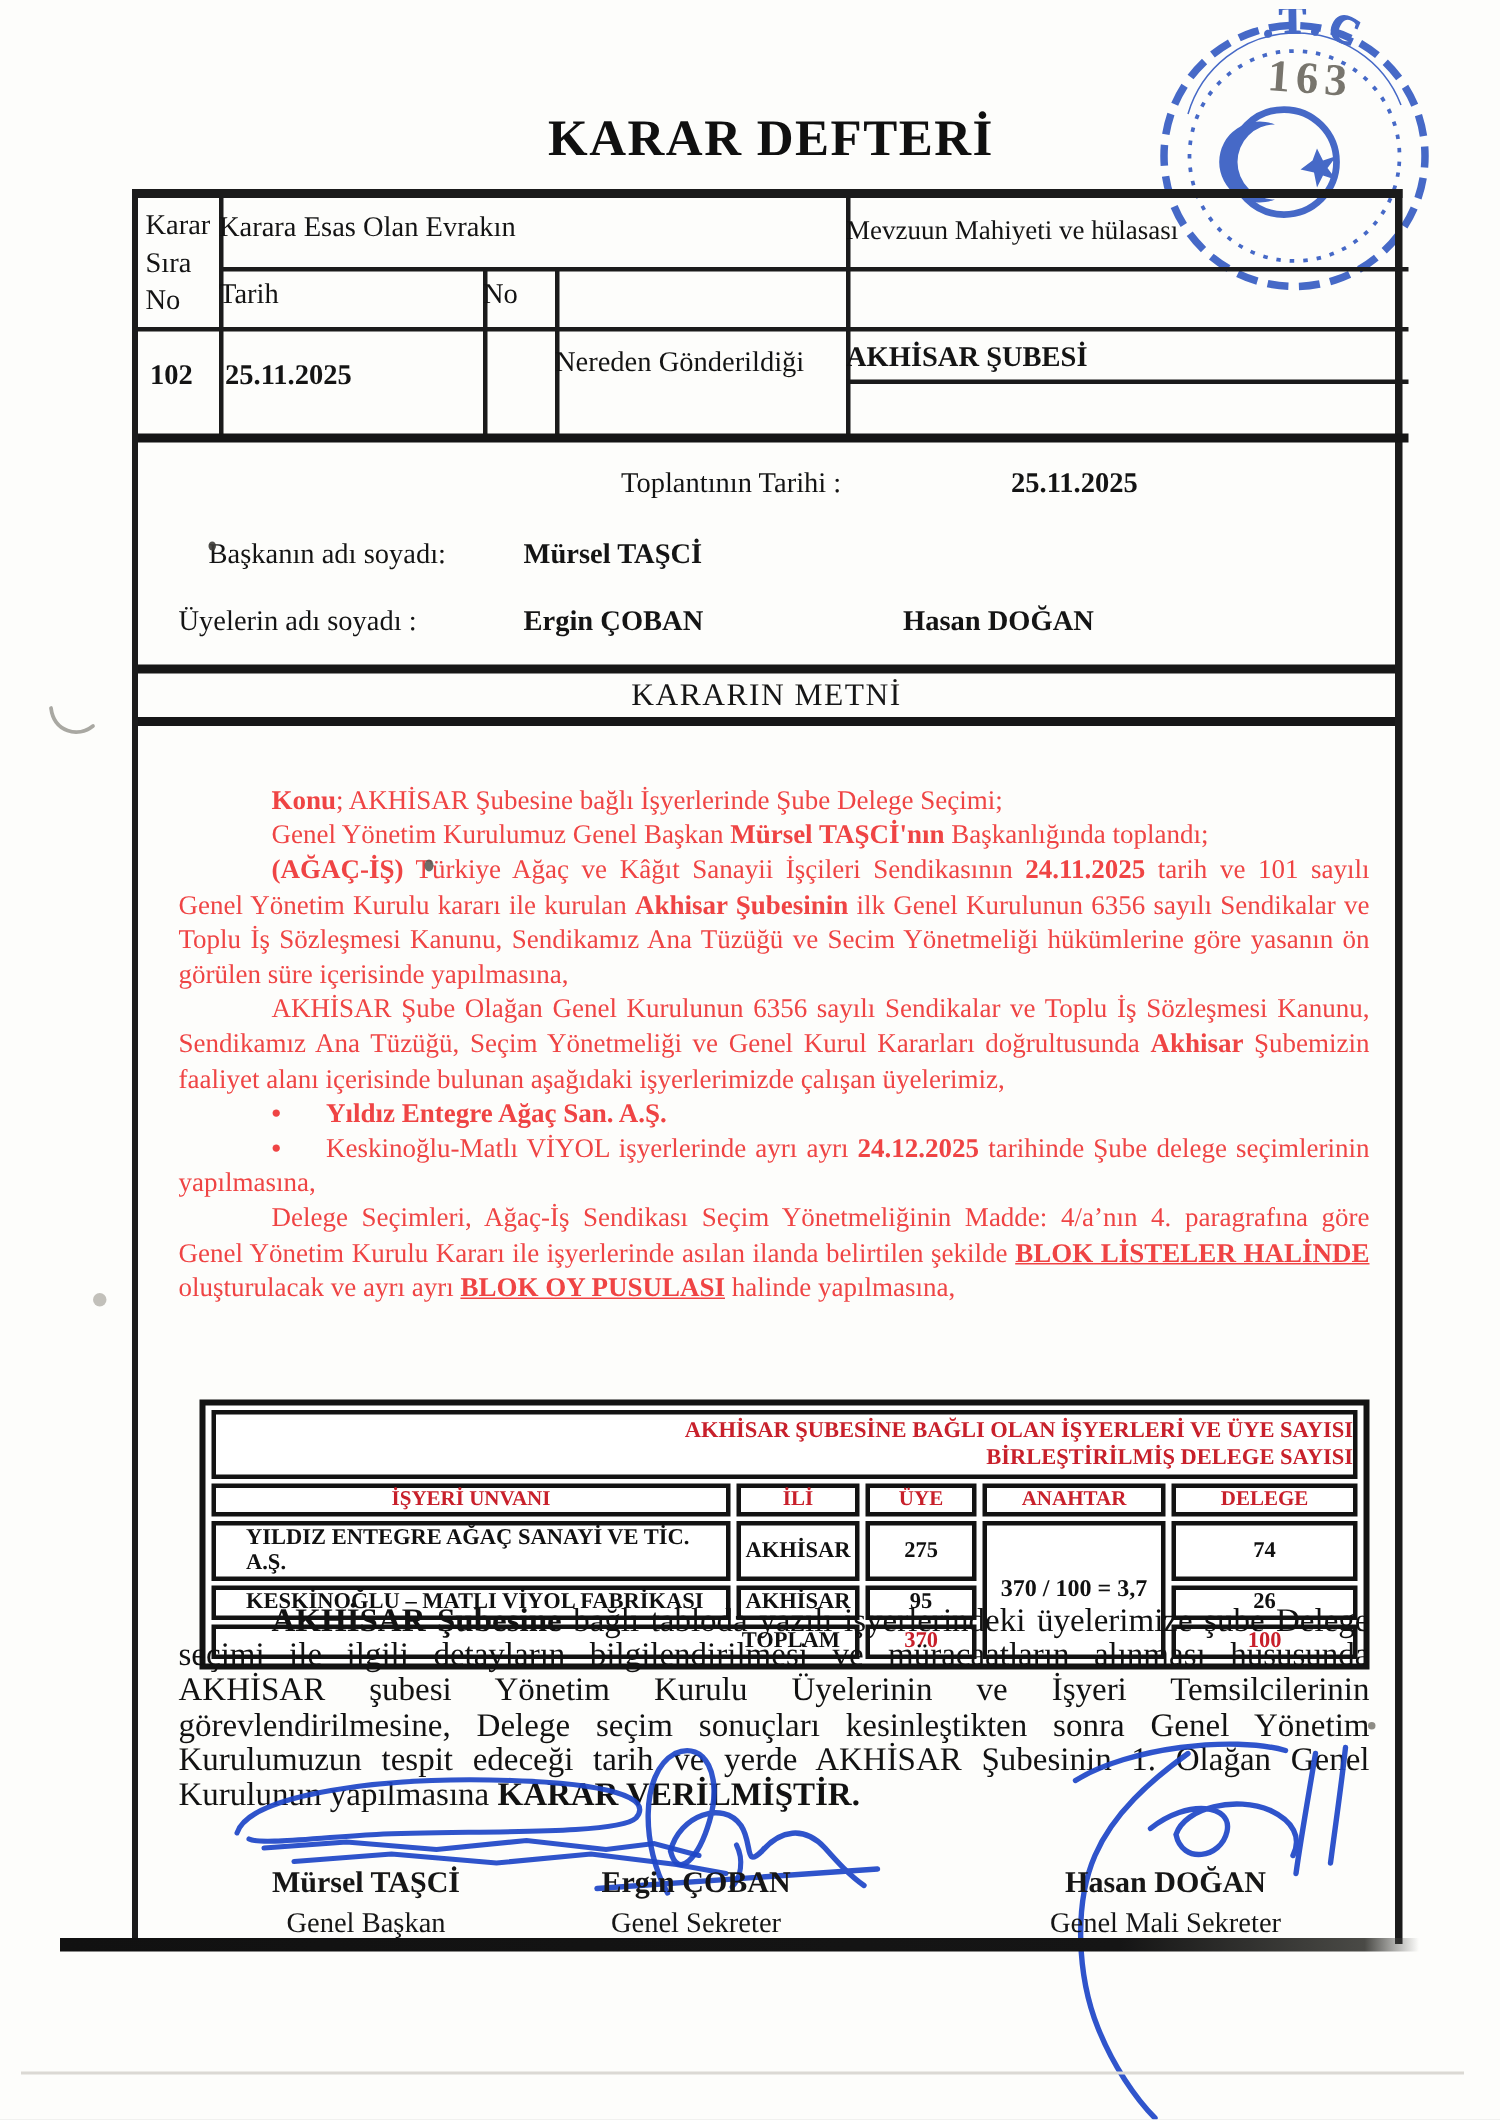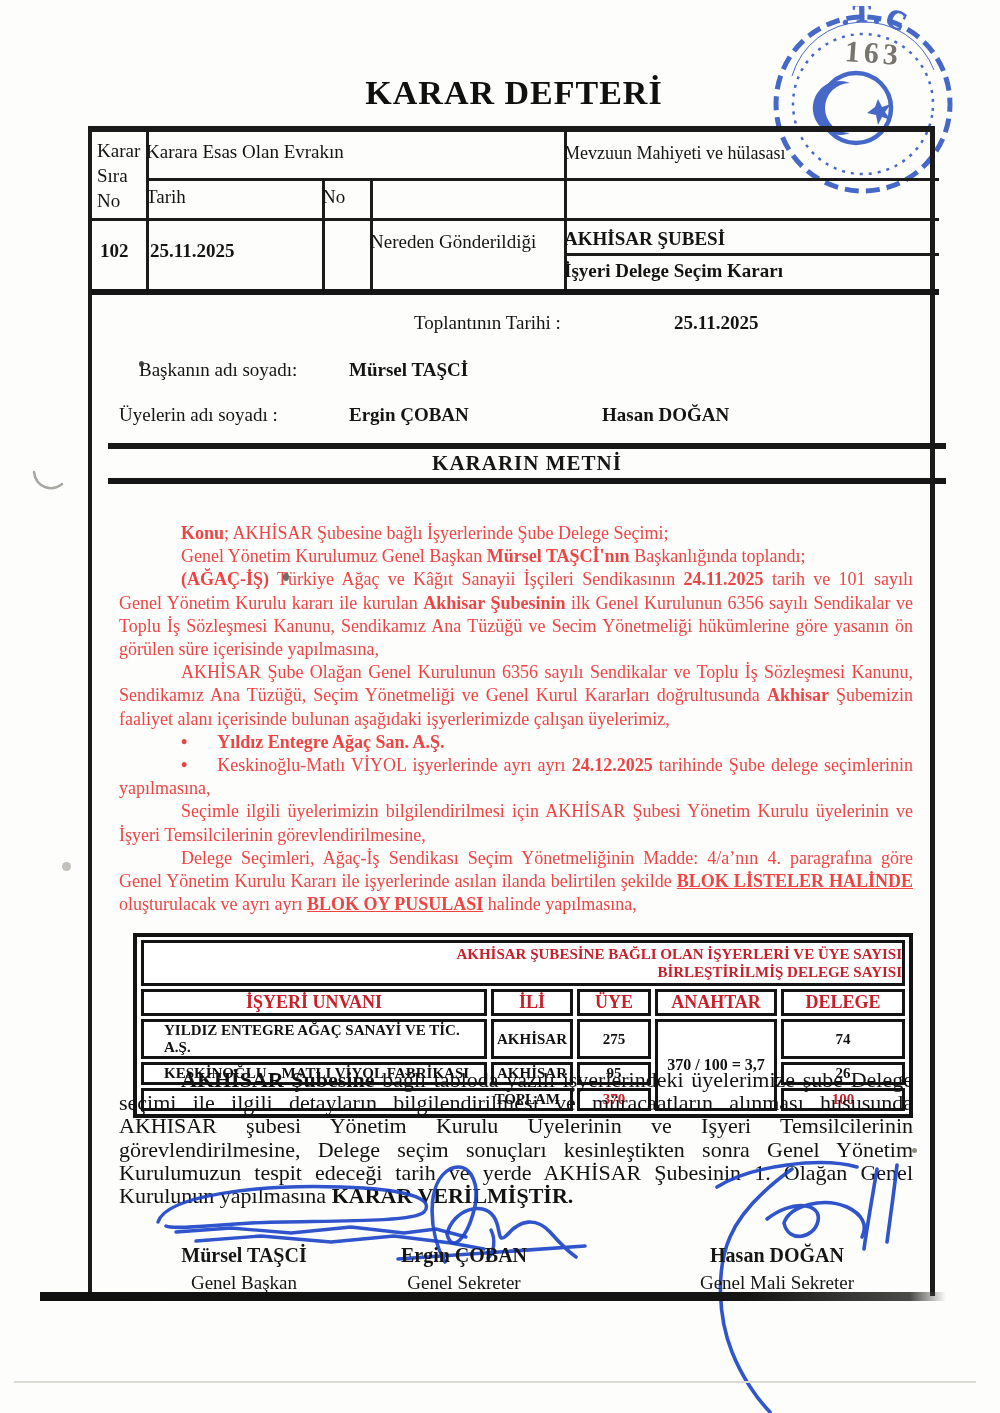--- a/index.html
+++ b/index.html
@@ -22,21 +22,21 @@
   .vline { position:absolute; width:3px; background:#1b1b1b; }
   .hline { position:absolute; height:3px; background:#1b1b1b; }
   .hline.thick { height:6px; background:#151515; }
   .cell-label { position:absolute; font-size:19px; color:#141414; }
   .ctr { text-align:left; }
   .bold { font-weight:bold; }
   
   .band {
     position:absolute; left:0; top:311px; width:100%; height:41px;
     border-top:6px solid #171717; border-bottom:6px solid #171717;
-    text-align:center; font-size:21px; font-weight:bold; line-height:29px; letter-spacing:1px;margin-left:16px;
+    text-align:center; font-size:21px; font-weight:normal; line-height:29px; letter-spacing:1px;
   }
   
   .bodytext {
     position:absolute; left:27px; top:390px; width:794px;
     font-size:18px; line-height:23.2px; text-align:justify; color:#ef4444;
   }
   .bodytext p { margin:0; }
   .ind { text-indent:62px; }
   .bullet-mark { font-weight:bold; padding-right:4px; }
   .bullet-gap { display:inline-block; width:26px; }
@@ -45,21 +45,21 @@
     font-size:22px; line-height:23.2px; text-align:justify; color:#121212;
   }
   
   .utable-wrap {
     position:absolute; left:41px; top:801px; width:780px;
     border:4px solid #131313; background:#fff;
   }
   table.utable { width:100%; border-collapse:separate; border-spacing:4px 3px; }
   table.utable td { border:3px solid #131313; font-weight:bold; vertical-align:middle; }
   .ttl { text-align:right; color:#c8202b; font-size:15px; line-height:18px; padding:2px 0; }
-  .hdr { text-align:center; color:#c8202b; font-size:18px; height:21px; }
+  .hdr { text-align:center; color:#c8202b; font-size:14px; height:21px; }
   .dcell { font-size:15px; height:19px; color:#111; }
   .dcell.left { padding-left:20px; }
   .dcell.c { text-align:center; }
   .red { color:#c8202b; }
   .toplam { text-align:right; padding-right:10px; font-size:15px; }
   
   .sigblock { position:absolute; text-align:center; }
   .signame { font-size:20px; font-weight:bold; }
   .sigtitle { font-size:19px; margin-top:5px; }
   .ink { position:absolute; pointer-events:none; }
@@ -108,40 +108,38 @@
     <div class="cell-label" style="left:5px;top:6px;width:47px;line-height:25px;">Karar Sıra No</div>
     <div class="cell-label ctr" style="left:54px;top:9px;width:418px;">Karara Esas Olan Evrakın</div>
     <div class="cell-label ctr" style="left:472px;top:11px;width:375px;font-size:18px;">Mevzuun Mahiyeti ve hülasası</div>
     <div class="cell-label ctr" style="left:54px;top:54px;width:176px;">Tarih</div>
     <div class="cell-label ctr" style="left:230px;top:54px;width:48px;">No</div>
     <div class="cell-label ctr" style="left:278px;top:54px;width:231px;margin-top:45px;">Nereden Gönderildiği</div>
 
     <div class="cell-label bold" style="left:8px;top:108px;width:60px;z-index:3;">102</div>
     <div class="cell-label bold ctr" style="left:58px;top:108px;width:172px;">25.11.2025</div>
     <div class="cell-label bold ctr" style="left:472px;top:96px;width:375px;">AKHİSAR ŞUBESİ</div>
-    <div class="cell-label bold ctr" style="left:472px;top:128px;width:375px;">İşyeri Delege Seçim Kararı</div>
 
     <div class="cell-label" style="left:322px;top:180px;">Toplantının  Tarihi :</div>
     <div class="cell-label bold" style="left:582px;top:180px;">25.11.2025</div>
     <div class="cell-label" style="left:27px;top:227px;margin-left:20px;">Başkanın  adı soyadı:</div>
     <div class="cell-label bold" style="left:257px;top:227px;">Mürsel TAŞCİ</div>
     <div class="cell-label" style="left:27px;top:272px;">Üyelerin adı soyadı :</div>
     <div class="cell-label bold" style="left:257px;top:272px;">Ergin ÇOBAN</div>
     <div class="cell-label bold" style="left:510px;top:272px;">Hasan DOĞAN</div>
 
     <div class="band">KARARIN METNİ</div>
 
     <div class="bodytext">
       <p class="ind"><span style="font-weight: bold;">Konu</span><span>; AKHİSAR Şubesine bağlı İşyerlerinde Şube Delege Seçimi;</span></p>
       <p class="ind"><span>Genel Yönetim Kurulumuz Genel Başkan </span><span style="font-weight: bold;">Mürsel TAŞCİ'nın</span><span> Başkanlığında toplandı;</span></p>
       <p class="ind"><span style="font-weight: bold;">(AĞAÇ-İŞ)</span><span> Türkiye Ağaç ve Kâğıt Sanayii İşçileri Sendikasının </span><span style="font-weight: bold;">24.11.2025</span><span> tarih ve 101 sayılı Genel Yönetim Kurulu kararı ile kurulan </span><span style="font-weight: bold;">Akhisar Şubesinin</span><span> ilk Genel Kurulunun 6356 sayılı Sendikalar ve Toplu İş Sözleşmesi Kanunu, Sendikamız Ana Tüzüğü ve Secim Yönetmeliği hükümlerine göre yasanın ön görülen süre içerisinde yapılmasına,</span></p>
       <p class="ind"><span>AKHİSAR Şube Olağan Genel Kurulunun 6356 sayılı Sendikalar ve Toplu İş Sözleşmesi Kanunu, Sendikamız Ana Tüzüğü, Seçim Yönetmeliği ve Genel Kurul Kararları doğrultusunda </span><span style="font-weight: bold;">Akhisar</span><span> Şubemizin faaliyet alanı içerisinde bulunan aşağıdaki işyerlerimizde çalışan üyelerimiz,</span></p>
       <p class="ind"><span class="bullet-mark">•</span><span class="bullet-gap"></span><span><span style="font-weight: bold;">Yıldız Entegre Ağaç San. A.Ş.</span></span></p>
       <p class="ind"><span class="bullet-mark">•</span><span class="bullet-gap"></span><span><span style="font-weight: normal;">Keskinoğlu-Matlı VİYOL</span><span> işyerlerinde ayrı ayrı </span><span style="font-weight: bold;">24.12.2025</span><span> tarihinde Şube delege seçimlerinin yapılmasına,</span></span></p>
-      <p class="ind"><span>Seçimle ilgili üyelerimizin bilgilendirilmesi için AKHİSAR Şubesi Yönetim Kurulu üyelerinin ve İşyeri Temsilcilerinin görevlendirilmesine,</span></p>
       <p class="ind"><span>Delege Seçimleri, Ağaç-İş Sendikası Seçim Yönetmeliğinin Madde: 4/a’nın 4. paragrafına göre Genel Yönetim Kurulu Kararı ile işyerlerinde asılan ilanda belirtilen şekilde </span><span style="font-weight: bold; text-decoration: underline;">BLOK LİSTELER HALİNDE</span><span> oluşturulacak ve ayrı ayrı </span><span style="font-weight: bold; text-decoration: underline;">BLOK OY PUSULASI</span><span> halinde yapılmasına,</span></p>
     </div>
 
     <div class="utable-wrap">
       <table class="utable">
         <tbody>
             <tr>
           <td colspan="5" class="ttl">
             <div>AKHİSAR ŞUBESİNE BAĞLI OLAN İŞYERLERİ VE ÜYE SAYISI</div>
             <div>BİRLEŞTİRİLMİŞ DELEGE SAYISI</div>

